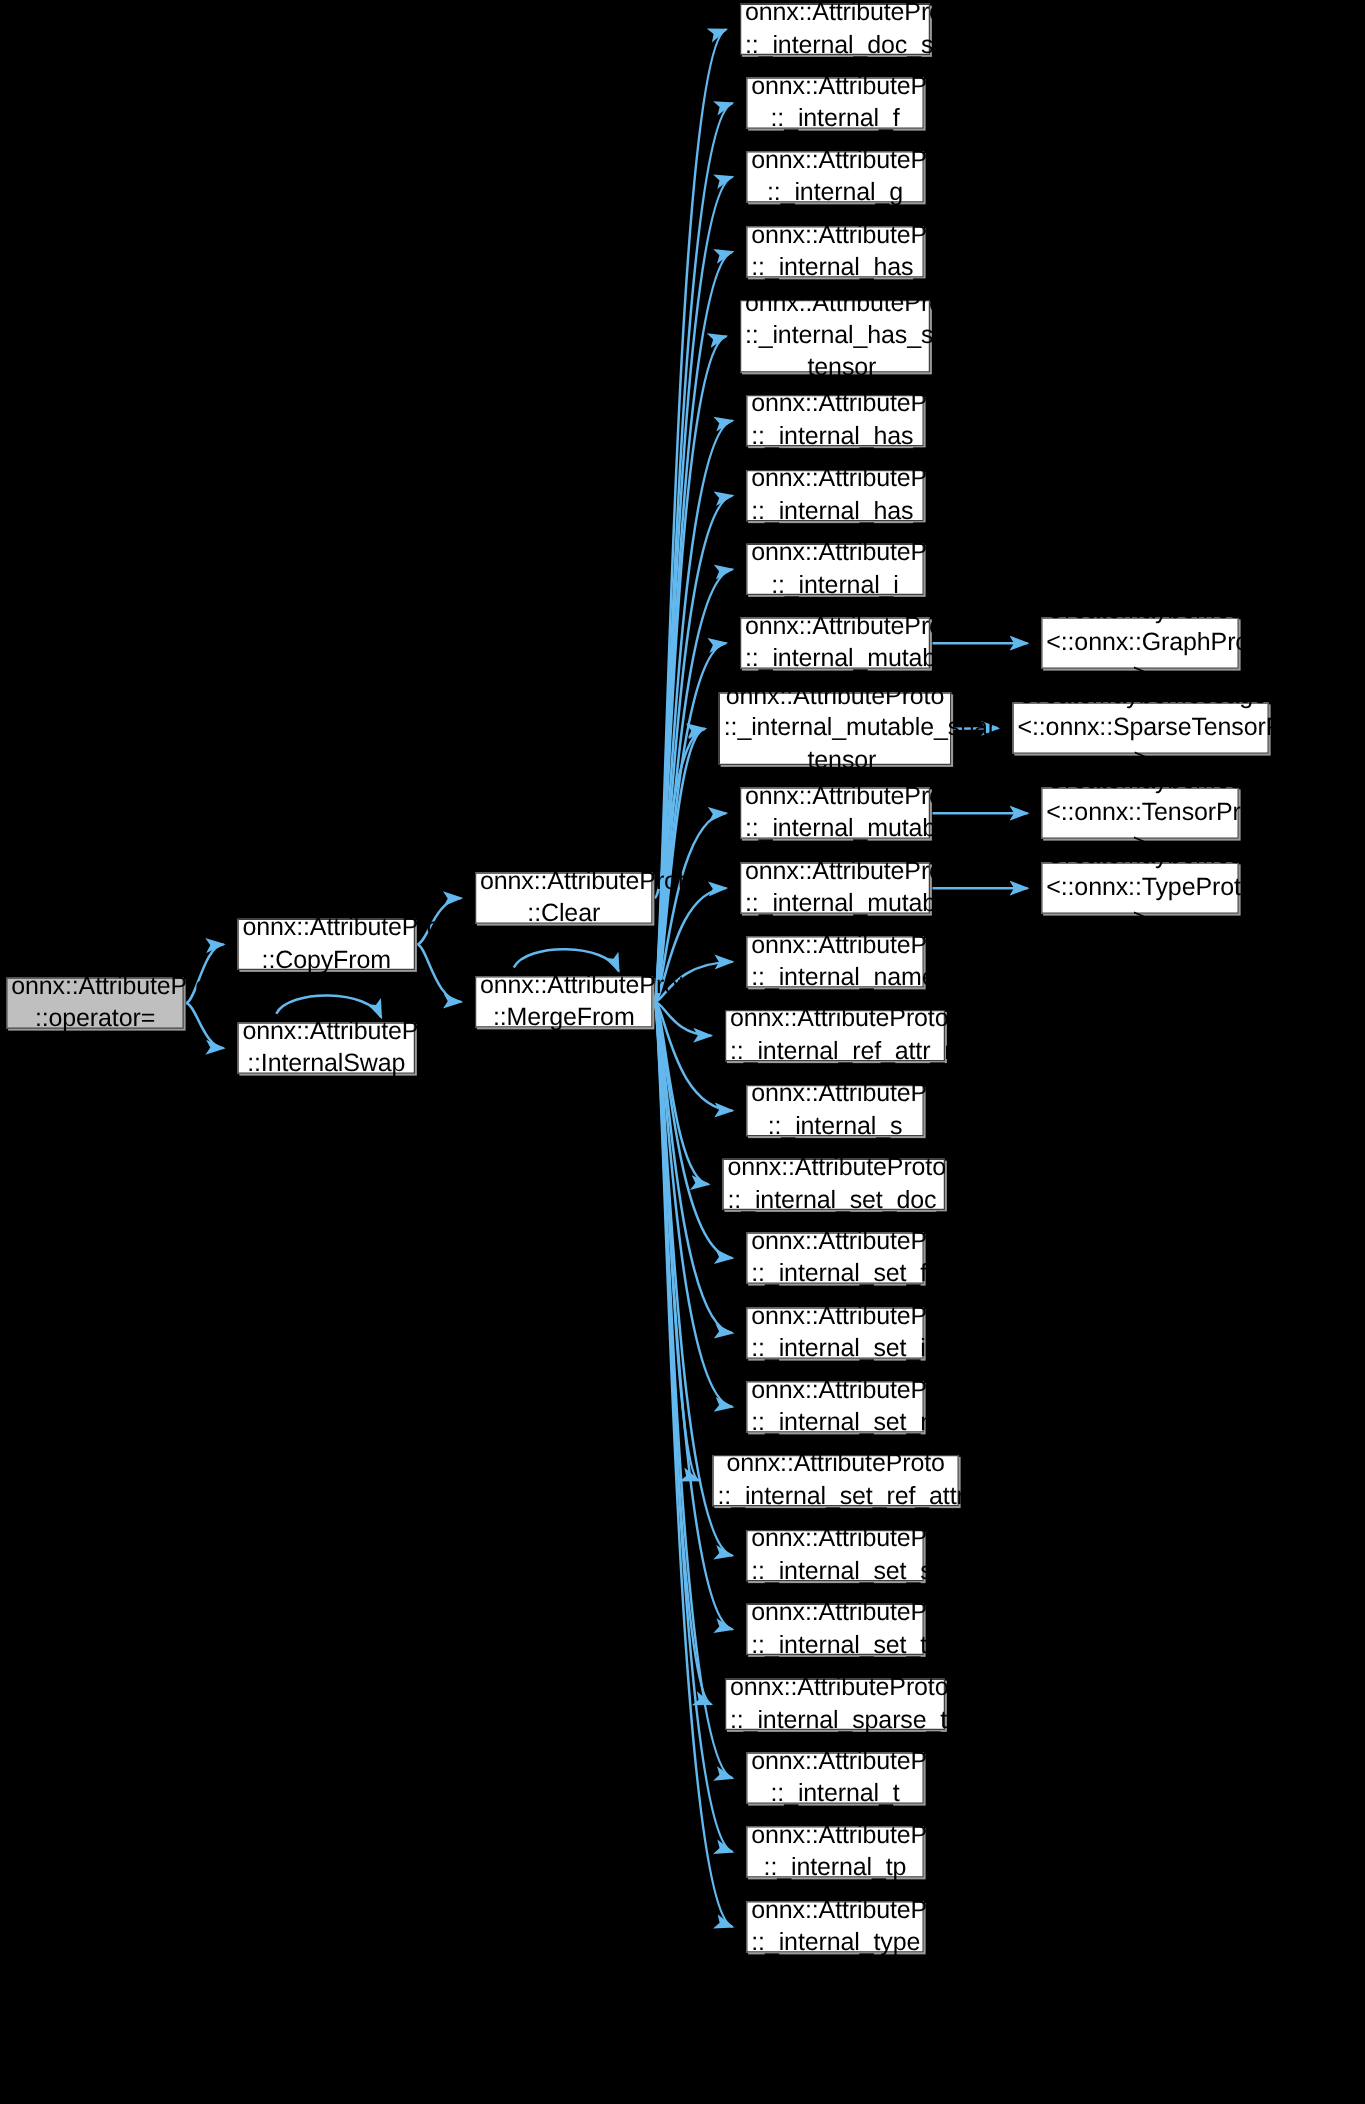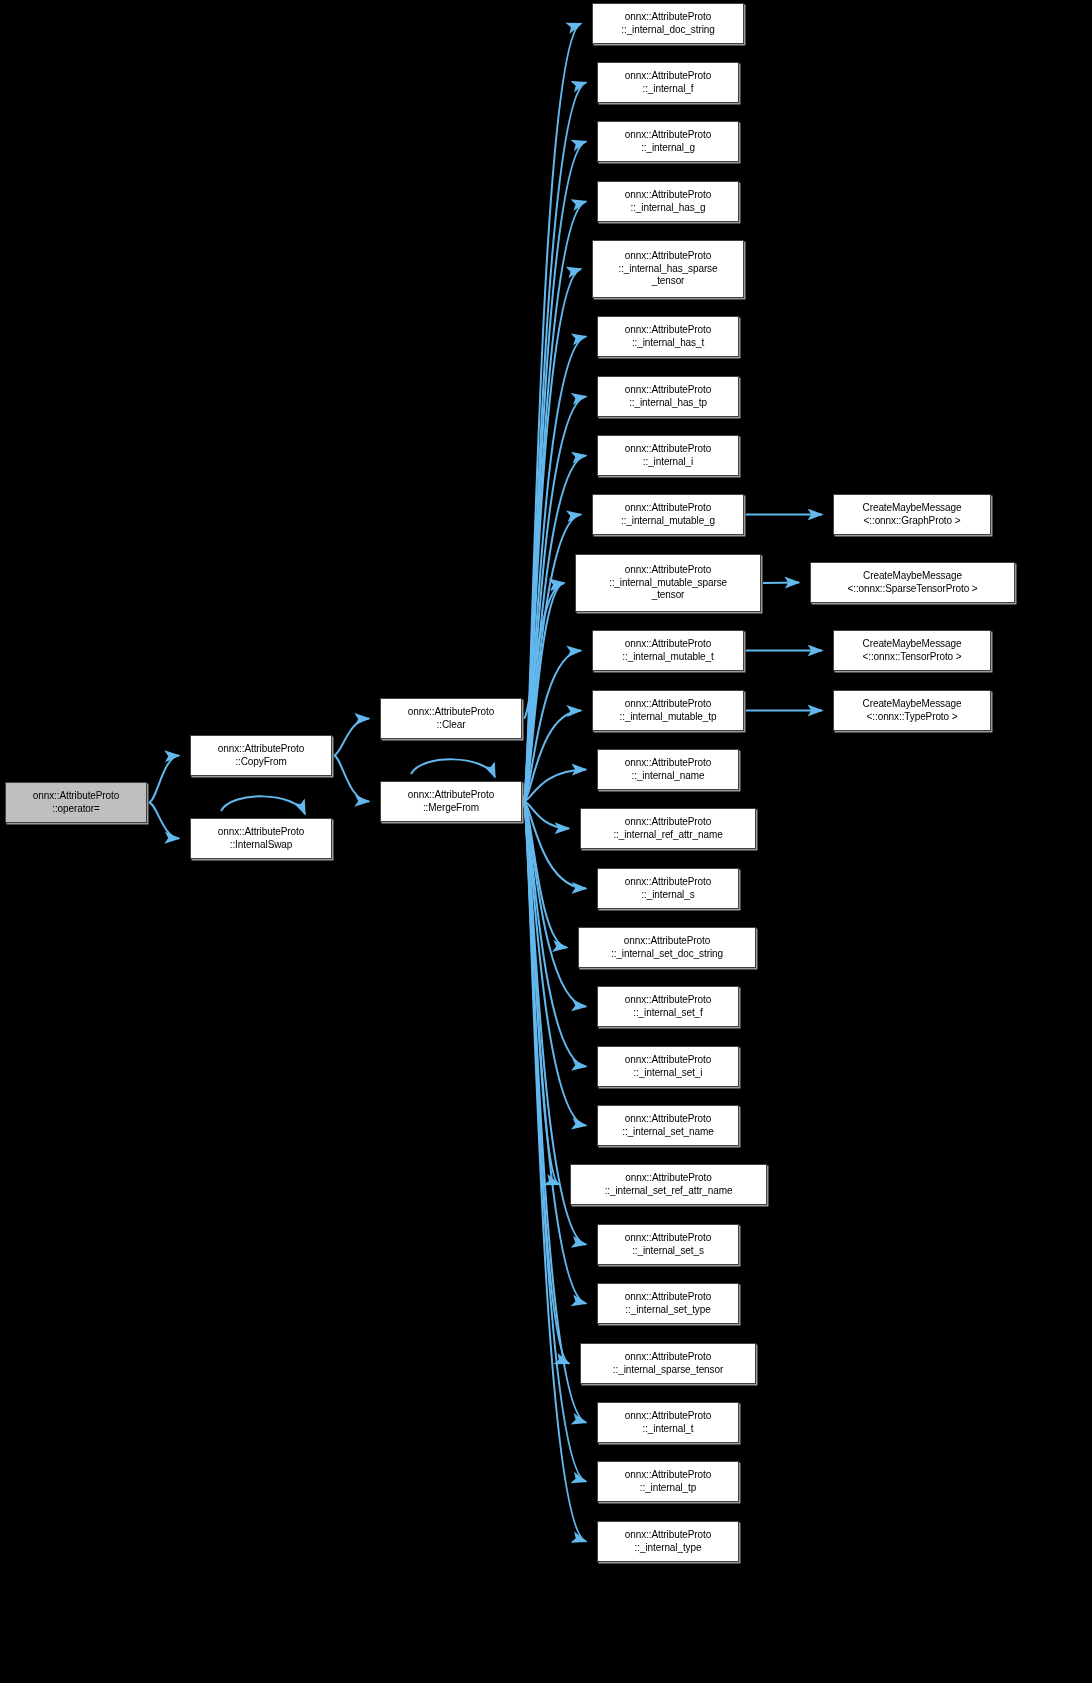--- a/index.html
+++ b/index.html
@@ -27,21 +27,21 @@
     position: absolute;
     box-sizing: border-box;
     background: #ffffff;
     border: 1px solid #404040;
     box-shadow: 1.5px 1.5px 0 0 #9a9a9a;
     display: flex;
     align-items: center;
     justify-content: center;
     text-align: center;
     color: #000000;
-    font-size: 10px;
+    font-size: 20px;
     line-height: 1.28;
     letter-spacing: -0.1px;
     white-space: pre-line;
     padding: 0 3px;
     z-index: 5;
   }
   .node.root {
     background: #bfbfbf;
     border: 1px solid #404040;
   }

